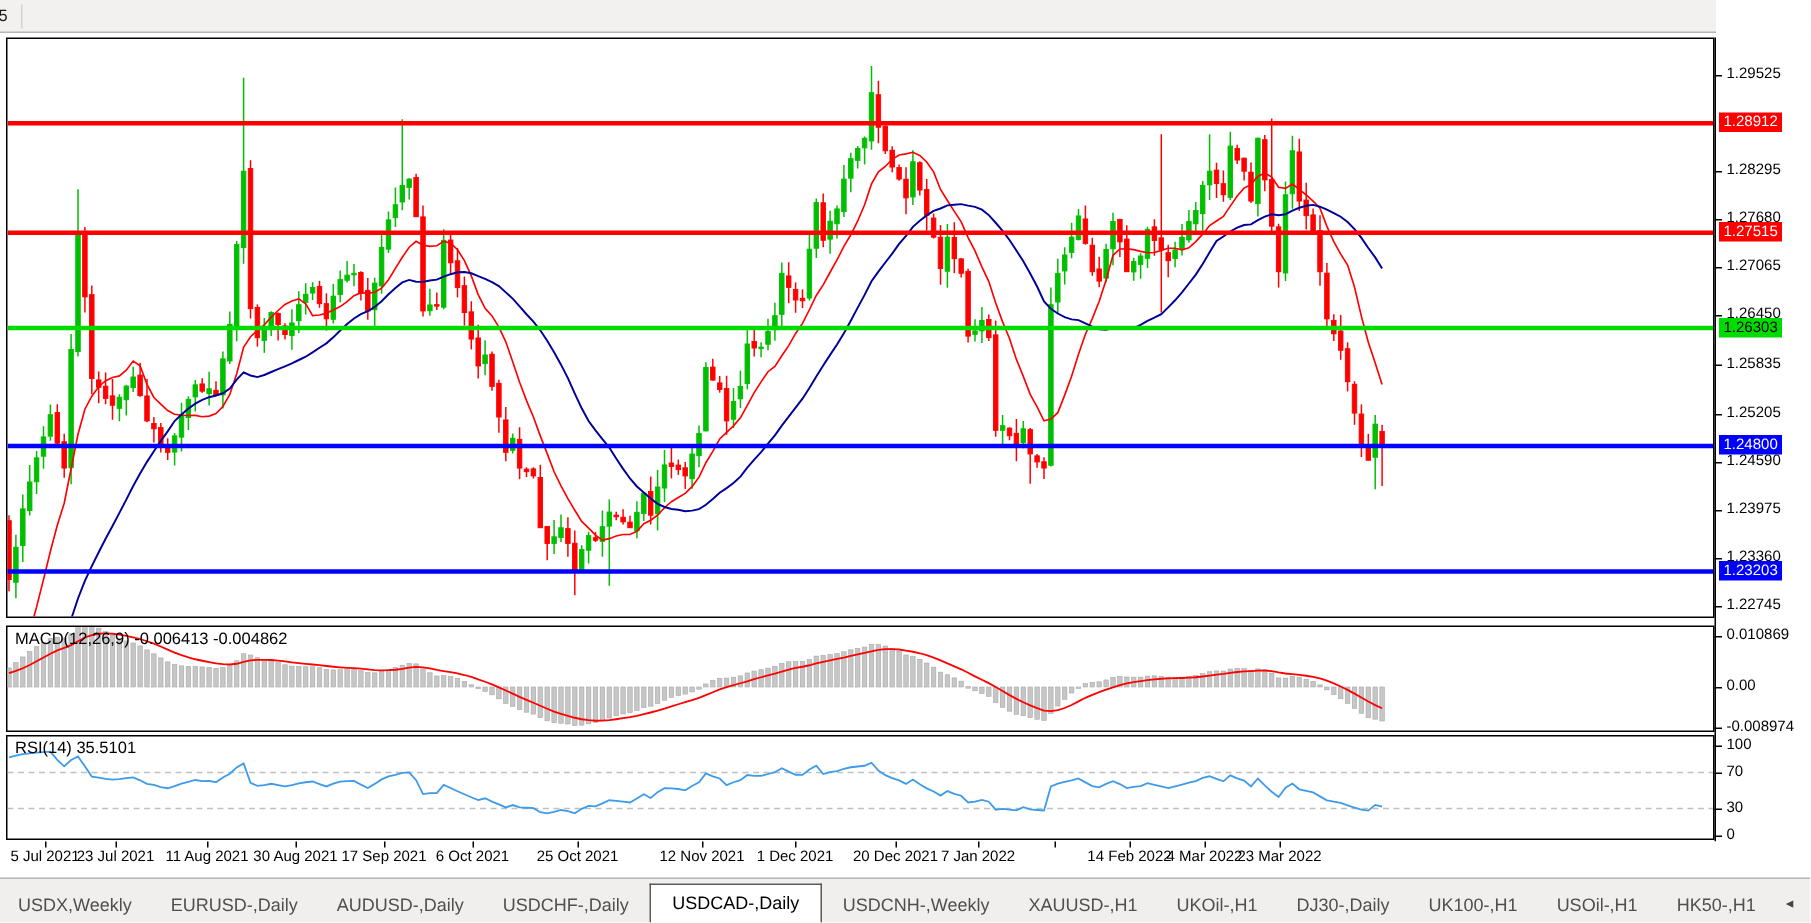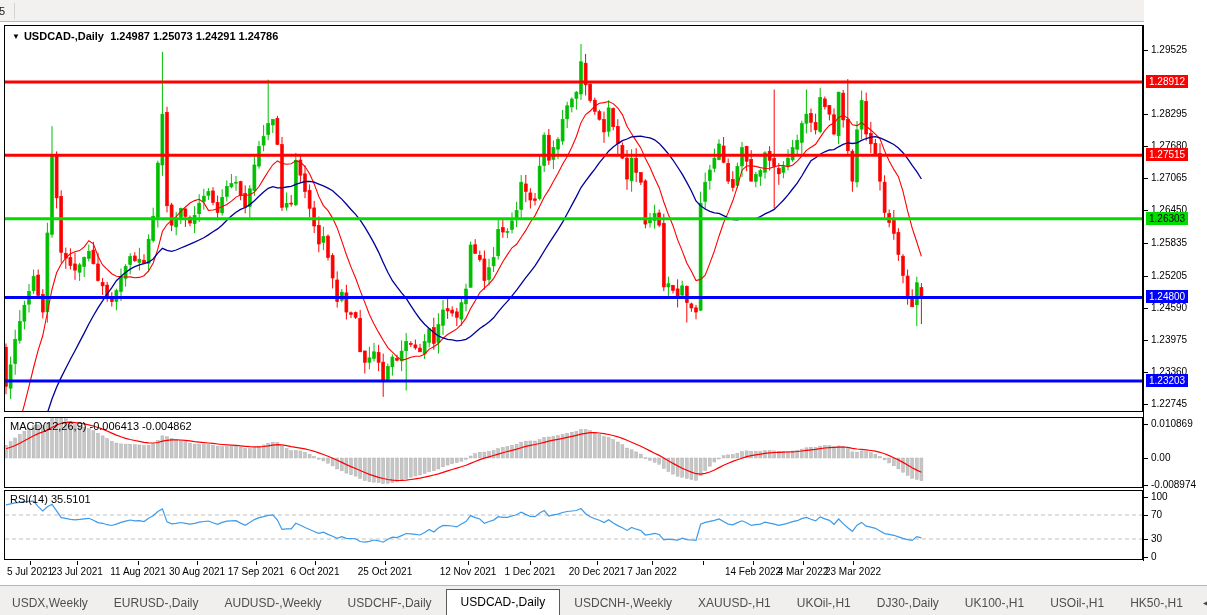--- a/index.html
+++ b/index.html
@@ -456,23 +456,20 @@
         <rect x="914.9" y="261.5915279999999" width="3" height="10.523556000000326" fill="#FF0000" stroke="#FF0000" stroke-width="0.6"></rect>
         <polyline fill="none" stroke="#FF0000" stroke-width="1.1" points="1.0,436.8 5.6,424.7 10.2,411.0 14.8,395.2 19.4,378.6 24.0,360.3 28.6,341.5 33.2,324.2 37.8,309.5 42.4,286.5 47.0,263.5 51.6,246.8 56.2,238.1 60.8,231.8 65.4,227.8 70.0,225.7 74.6,224.6 79.2,220.8 83.8,214.7 88.4,217.8 93.0,230.2 97.6,239.0 102.2,243.4 106.8,247.7 111.4,250.2 116.0,250.8 120.6,251.0 125.2,250.9 129.8,251.8 134.4,251.4 139.0,249.7 143.6,245.0 148.2,237.0 152.8,223.2 157.4,205.5 162.0,198.5 166.6,194.3 171.2,190.6 175.8,185.3 180.4,181.0 185.0,177.0 189.6,174.6 194.2,173.3 198.8,176.6 203.4,184.4 208.0,184.0 212.6,182.8 217.2,180.6 221.8,178.4 226.4,175.1 231.0,171.1 235.6,169.1 240.2,169.5 244.8,168.8 249.4,166.1 254.0,160.5 258.6,152.9 263.2,145.5 267.8,138.8 272.4,134.9 277.0,137.4 281.6,138.2 286.2,137.8 290.8,134.9 295.4,136.0 300.0,140.5 304.6,147.7 309.2,157.9 313.8,170.4 318.4,179.6 323.0,184.6 327.6,192.1 332.2,201.9 336.8,215.1 341.4,228.8 346.0,241.1 350.6,252.0 355.2,264.6 359.8,276.4 364.4,288.5 369.0,297.9 373.6,306.4 378.2,314.2 382.8,321.6 387.4,326.1 392.0,330.7 396.6,334.1 401.2,333.1 405.8,331.3 410.4,330.3 415.0,330.3 419.6,328.2 424.2,323.1 428.8,320.8 433.4,317.5 438.0,312.5 442.6,308.5 447.2,305.7 451.8,302.9 456.4,298.4 461.0,292.1 465.6,282.5 470.2,274.9 474.8,266.6 479.4,262.2 484.0,257.9 488.6,252.6 493.2,244.2 497.8,235.7 502.4,228.6 507.0,221.8 511.6,218.3 516.2,211.2 520.8,204.4 525.4,196.3 530.0,189.6 534.6,180.5 539.2,171.0 543.8,163.9 548.4,155.5 553.0,147.3 557.6,138.2 562.2,130.5 566.8,121.3 571.4,110.5 576.0,96.6 580.6,88.5 585.2,85.0 589.8,80.2 594.4,77.3 599.0,76.6 603.6,75.5 608.2,77.6 612.8,82.0 617.4,88.6 622.0,100.3 626.6,107.7 631.2,114.9 635.8,121.9 640.4,132.4 645.0,141.3 649.6,151.9 654.2,161.7 658.8,176.0 663.4,188.6 668.0,199.7 672.6,213.6 677.2,224.9 681.8,236.9 686.4,245.3 691.0,254.5 695.6,253.4 700.2,249.1 704.8,237.4 709.4,224.9 714.0,210.2 718.6,196.8 723.2,186.4 727.8,174.8 732.4,160.7 737.0,144.2 741.6,140.0 746.2,139.9 750.8,140.4 755.4,141.6 760.0,142.5 764.6,142.3 769.2,140.9 773.8,139.5 778.4,139.5 783.0,140.6 787.6,139.2 792.2,135.1 796.8,130.1 801.4,124.4 806.0,121.3 810.6,118.3 815.2,111.4 819.8,104.7 824.4,99.4 829.0,97.0 833.6,91.5 838.2,89.4 842.8,92.1 847.4,98.8 852.0,99.6 856.6,96.7 861.2,100.3 865.8,104.0 870.4,108.1 875.0,112.8 879.6,124.9 884.2,135.1 888.8,143.4 893.4,150.7 898.0,165.3 902.6,184.9 907.2,202.1 911.8,216.0 916.4,230.4"></polyline>
         <polyline fill="none" stroke="#000099" stroke-width="1.3" points="1.0,462.3 5.6,456.0 10.2,448.5 14.8,440.7 19.4,432.1 24.0,423.3 28.6,413.8 33.2,405.4 37.8,397.5 42.4,386.9 47.0,373.0 51.6,361.2 56.2,351.4 60.8,342.2 65.4,333.2 70.0,324.7 74.6,315.9 79.2,307.1 83.8,298.0 88.4,289.7 93.0,281.9 97.6,274.8 102.2,267.9 106.8,261.6 111.4,254.7 116.0,250.3 120.6,246.4 125.2,243.1 129.8,240.6 134.4,238.8 139.0,237.7 143.6,236.2 148.2,233.0 152.8,227.1 157.4,222.3 162.0,224.3 166.6,225.4 171.2,224.0 175.8,222.0 180.4,220.1 185.0,218.2 189.6,216.2 194.2,214.0 198.8,211.8 203.4,208.9 208.0,205.8 212.6,202.9 217.2,198.9 221.8,194.3 226.4,190.0 231.0,186.3 235.6,183.4 240.2,181.5 244.8,178.6 249.4,174.8 254.0,170.2 258.6,166.0 263.2,162.3 267.8,160.6 272.4,161.8 277.0,161.9 281.6,161.0 286.2,160.4 290.8,158.4 295.4,156.8 300.0,155.5 304.6,155.3 309.2,156.2 313.8,158.1 318.4,159.9 323.0,162.1 327.6,164.7 332.2,168.9 336.8,173.1 341.4,178.3 346.0,183.5 350.6,188.4 355.2,194.2 359.8,201.1 364.4,208.9 369.0,217.1 373.6,226.1 378.2,236.4 382.8,246.2 387.4,254.7 392.0,260.9 396.6,266.8 401.2,272.3 405.8,279.7 410.4,286.6 415.0,293.0 419.6,298.3 424.2,302.4 428.8,306.4 433.4,309.9 438.0,312.0 442.6,313.3 447.2,313.8 451.8,314.8 456.4,314.4 461.0,313.4 465.6,310.5 470.2,306.6 474.8,302.5 479.4,299.4 484.0,296.0 488.6,291.8 493.2,285.8 497.8,280.4 502.4,275.4 507.0,269.8 511.6,264.2 516.2,257.8 520.8,251.7 525.4,245.8 530.0,239.8 534.6,232.7 539.2,225.0 543.8,217.7 548.4,210.6 553.0,203.7 557.6,196.1 562.2,187.8 566.8,179.1 571.4,170.6 576.0,161.5 580.6,155.1 585.2,149.0 589.8,143.1 594.4,136.6 599.0,131.2 603.6,125.2 608.2,121.1 612.8,117.6 617.4,114.6 622.0,113.0 626.6,110.9 631.2,110.5 635.8,110.1 640.4,111.1 645.0,111.9 649.6,113.8 654.2,117.4 658.8,122.5 663.4,127.9 668.0,134.0 672.6,141.0 677.2,148.2 681.8,156.4 686.4,165.0 691.0,175.0 695.6,179.8 700.2,183.0 704.8,185.4 709.4,186.9 714.0,187.4 718.6,189.6 723.2,191.8 727.8,193.5 732.4,193.8 737.0,192.6 741.6,192.7 746.2,193.1 750.8,192.7 755.4,190.6 760.0,187.9 764.6,185.8 769.2,183.4 773.8,178.9 778.4,174.2 783.0,168.9 787.6,163.0 792.2,157.1 796.8,150.0 801.4,142.2 806.0,134.6 810.6,131.7 815.2,128.3 819.8,125.8 824.4,124.0 829.0,123.6 833.6,120.8 838.2,118.4 842.8,116.9 847.4,117.5 852.0,116.8 856.6,114.4 861.2,112.5 865.8,111.2 870.4,110.6 875.0,111.8 879.6,113.8 884.2,116.1 888.8,118.5 893.4,122.0 898.0,126.7 902.6,132.6 907.2,139.3 911.8,145.6 916.4,153.0"></polyline>
         <line x1="0" y1="56.09422799999984" x2="1137" y2="56.09422799999984" stroke="#FF0000" stroke-width="3"></line>
         <line x1="0" y1="129.23556000000005" x2="1137" y2="129.23556000000005" stroke="#FF0000" stroke-width="3"></line>
         <line x1="0" y1="192.69103199999958" x2="1137" y2="192.69103199999958" stroke="#00DC00" stroke-width="3"></line>
         <line x1="0" y1="271.3821000000001" x2="1137" y2="271.3821000000001" stroke="#0000FF" stroke-width="3"></line>
         <line x1="0" y1="354.9946320000003" x2="1137" y2="354.9946320000003" stroke="#0000FF" stroke-width="3"></line>
       </svg>
   </div>
-  <div class="pane-label" id="chart-title">
-    <span class="dd-icon">▼</span><span>USDCAD-,Daily</span>&nbsp;&nbsp;<span>1.24987 1.25073 1.24291 1.24786</span>
-  </div>
 
   <div class="pane" id="macd-pane">
     <svg id="macd-svg" width="1137" height="69" viewBox="0 0 1137 69" preserveAspectRatio="none">
         <rect x="-0.5" y="27.28387707768234" width="3" height="12.716122922317659" fill="#c6c6c6" stroke="#a8a8a8" stroke-width="0.4"></rect>
         <rect x="4.1" y="23.745932595850036" width="3" height="16.254067404149964" fill="#c6c6c6" stroke="#a8a8a8" stroke-width="0.4"></rect>
         <rect x="8.7" y="19.975793495056557" width="3" height="20.024206504943443" fill="#c6c6c6" stroke="#a8a8a8" stroke-width="0.4"></rect>
         <rect x="13.299999999999999" y="16.420456435527065" width="3" height="23.579543564472935" fill="#c6c6c6" stroke="#a8a8a8" stroke-width="0.4"></rect>
         <rect x="17.9" y="13.158783968529587" width="3" height="26.841216031470413" fill="#c6c6c6" stroke="#a8a8a8" stroke-width="0.4"></rect>
         <rect x="22.5" y="10.263195102787947" width="3" height="29.736804897212053" fill="#c6c6c6" stroke="#a8a8a8" stroke-width="0.4"></rect>
         <rect x="27.099999999999998" y="7.647141282522618" width="3" height="32.35285871747738" fill="#c6c6c6" stroke="#a8a8a8" stroke-width="0.4"></rect>
@@ -759,21 +756,21 @@
       <div class="date-label" style="left: 803px;">4 Mar 2022</div>
       <div class="date-tick" style="left: 853px;"></div>
       <div class="date-label" style="left: 853px;">23 Mar 2022</div>
     </div>
 
   <div class="tabbar" id="tabbar">
       <span class="tab">USDX,Weekly</span>
       <span class="tab-sep"></span>
       <span class="tab">EURUSD-,Daily</span>
       <span class="tab-sep"></span>
-      <span class="tab">AUDUSD-,Weekly</span>
+      <span class="tab">AUDUSD-,Daily</span>
       <span class="tab-sep"></span>
       <span class="tab">USDCHF-,Daily</span>
       <span class="tab-sep"></span>
       <span class="tab active">USDCAD-,Daily</span>
       <span class="tab-sep"></span>
       <span class="tab">USDCNH-,Weekly</span>
       <span class="tab-sep"></span>
       <span class="tab">XAUUSD-,H1</span>
       <span class="tab-sep"></span>
       <span class="tab">UKOil-,H1</span>

